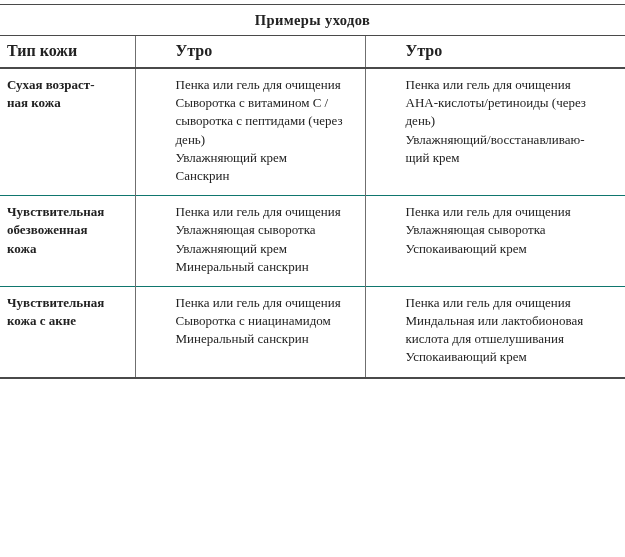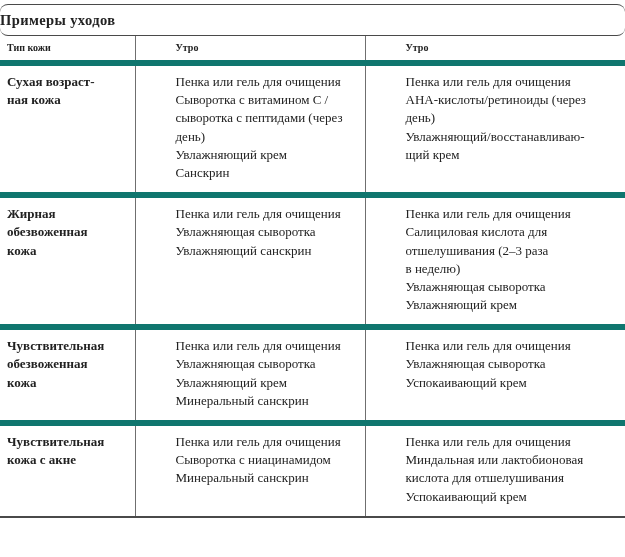--- a/index.html
+++ b/index.html
@@ -7,52 +7,51 @@
     width: 625px;
     height: 557px;
     box-sizing: border-box;
     background: #ffffff;
     font-family: "Liberation Serif", "DejaVu Serif", serif;
     color: #222222;
     overflow: hidden;
     padding-top: 4px;
   }
   .table-title {
-    text-align: left;
+    text-align: center;
     font-weight: bold;
     font-size: 14.5px;
     letter-spacing: 0.4px;
     padding: 7px 0 6px 0;
     border-top: 1px solid #4a4a4a;
     border-bottom: 1px solid #4a4a4a;
-    border-radius: 8px;
   }
   table.care-table {
     width: 100%;
     border-collapse: collapse;
     table-layout: fixed;
     border-bottom: 2px solid #4a4a4a;
   }
   col.c1 { width: 135px; }
   col.c2 { width: 230px; }
   col.c3 { width: 260px; }
   th {
     text-align: left;
     font-weight: bold;
-    font-size: 10px;
+    font-size: 16px;
     padding: 6px 10px 7px 10px;
     border-bottom: 2px solid #4a4a4a;
     vertical-align: top;
   }
   td {
     vertical-align: top;
     font-size: 13px;
     line-height: 1.4;
     padding: 7px 10px 10px 10px;
-    border-top: 6px solid #0f766e;
+    border-top: 1px solid #0f766e;
     white-space: pre-line;
   }
   th + th, td + td { border-left: 1px solid #6f6f6f; padding-left: 40px; }
   th.first, td.skin { padding-left: 7px; }
   td.skin { font-weight: bold; font-size: 13px; }
 </style>
 </head>
 <body>
 
 <div class="page">
@@ -82,34 +81,20 @@
 день)
 Увлажняющий крем
 Санскрин</td>
         <td>Пенка или гель для очищения
 АНА-кислоты/ретиноиды (через
 день)
 Увлажняющий/восстанавливаю-
 щий крем</td>
       </tr>
       <tr>
-        <td class="skin">Жирная
-обезвоженная
-кожа</td>
-        <td>Пенка или гель для очищения
-Увлажняющая сыворотка
-Увлажняющий санскрин</td>
-        <td>Пенка или гель для очищения
-Салициловая кислота для
-отшелушивания (2–3 раза
-в неделю)
-Увлажняющая сыворотка
-Увлажняющий крем</td>
-      </tr>
-      <tr>
         <td class="skin">Чувствительная
 обезвоженная
 кожа</td>
         <td>Пенка или гель для очищения
 Увлажняющая сыворотка
 Увлажняющий крем
 Минеральный санскрин</td>
         <td>Пенка или гель для очищения
 Увлажняющая сыворотка
 Успокаивающий крем</td>

